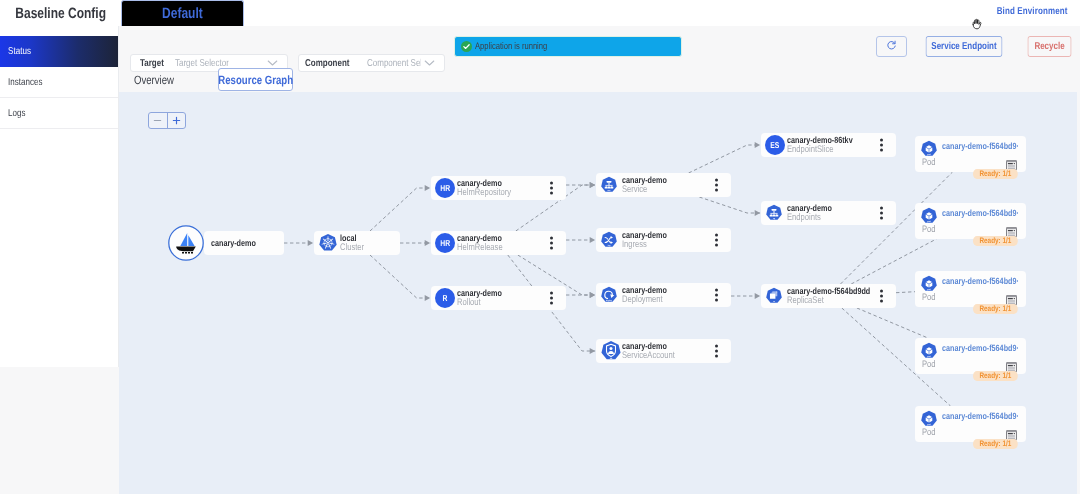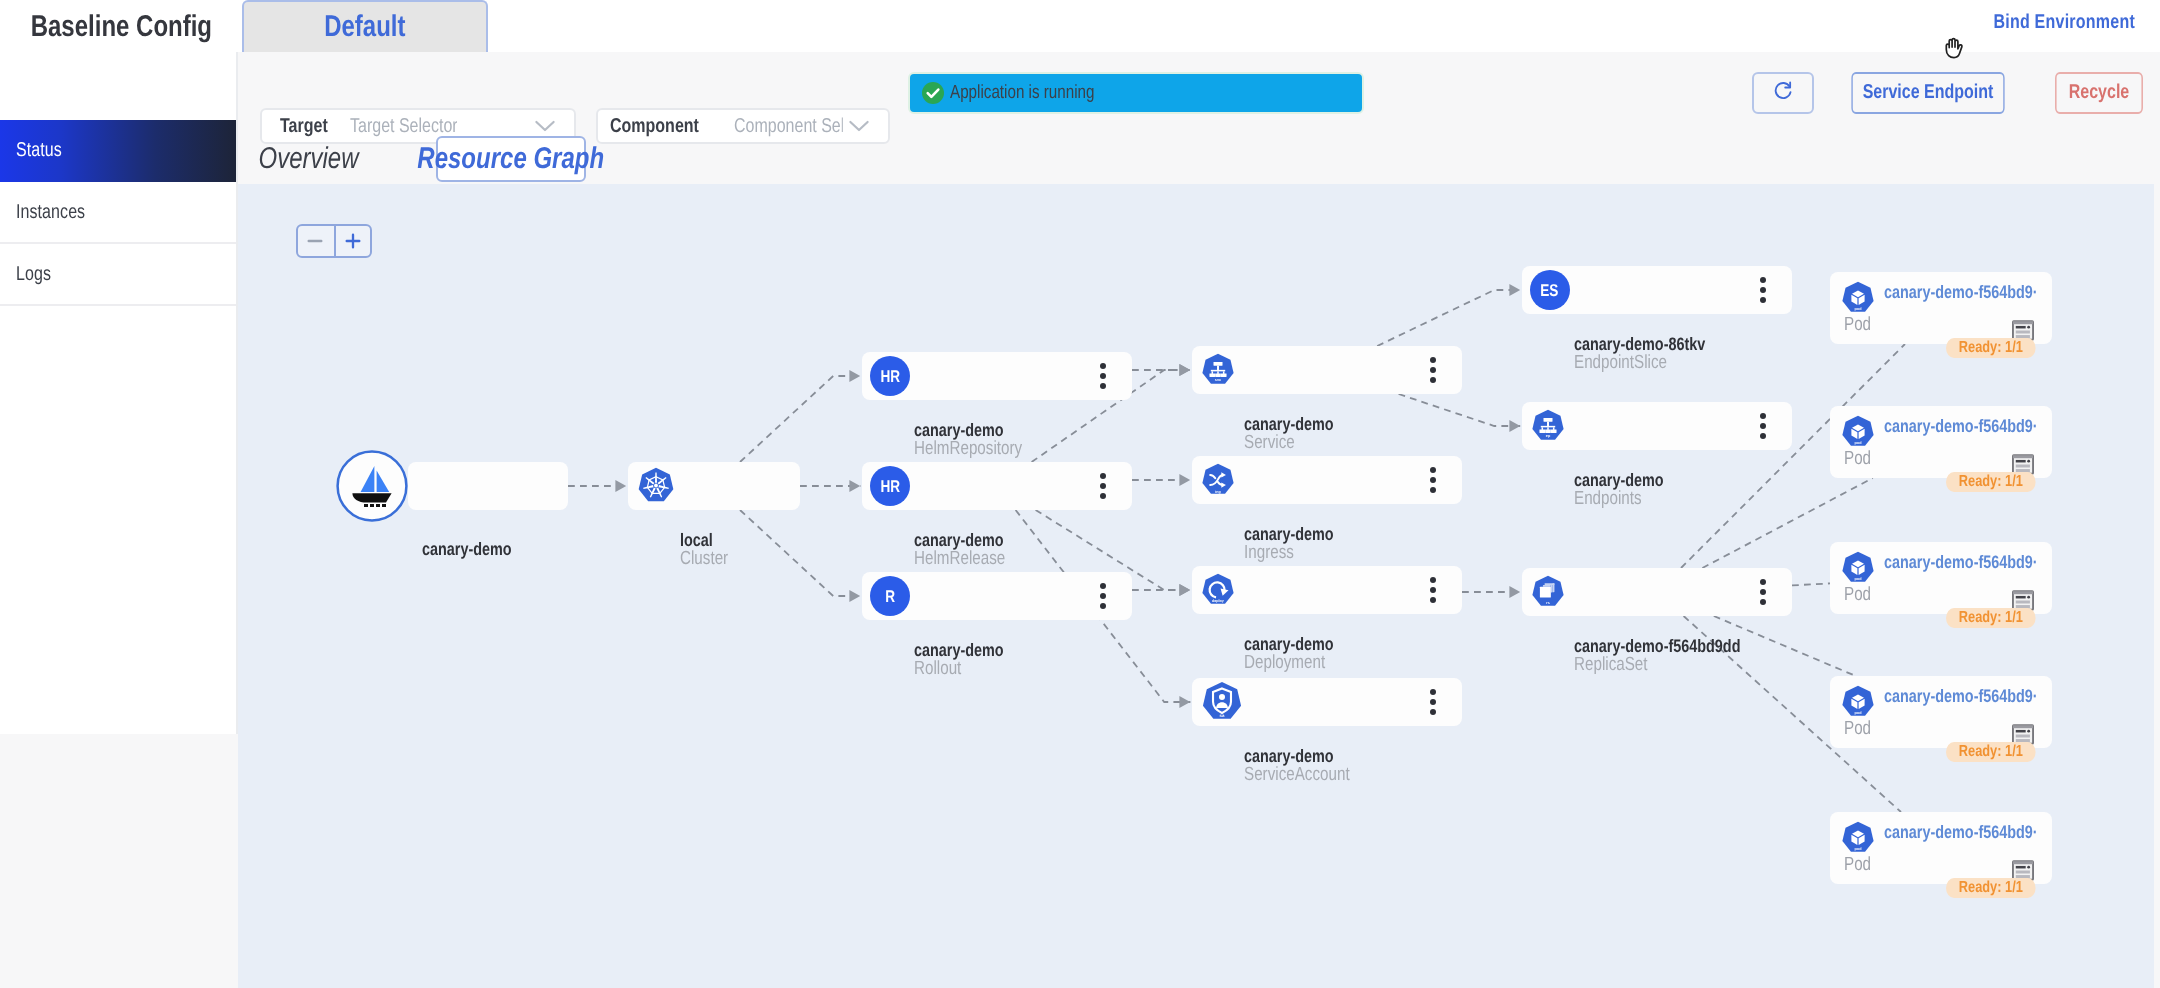--- a/index.html
+++ b/index.html
@@ -19,34 +19,34 @@
   .bind-env { transform-origin:right center !important; }
 
   
   .tabstrip { position:absolute; left:0; top:0; width:1080px; height:26px;
     background:#fff; display:flex; align-items:stretch; }
   .tabstrip .tab { display:flex; align-items:center; justify-content:center; font-size:15px; }
   .tab-baseline { width:121px; color:#35373e; font-weight:700; font-size:10px; letter-spacing:0px; }
   
   .tab-default { width:123px; color:#3f6ad8; font-weight:700; font-size:10.5px;
     border:1px solid #aabde9; border-bottom:none;
-    border-top-left-radius:3px; border-top-right-radius:3px; background:#e5e5e5; }
+    border-top-left-radius:3px; border-top-right-radius:3px; background:#000000; }
   .bind-env { position:absolute; right:12px; top:5.5px; font-size:10px;
     color:#3f6ad8; font-weight:700; cursor:pointer; letter-spacing:.15px; }
 
   
   .body { position:absolute; left:0; top:26px; width:1080px; height:468px; background:#f7f7f8; }
 
   .sidebar { position:absolute; left:0; top:0; width:119px; height:341px;
     background:#fff; border-right:1px solid #eaecef; padding-top:10px; }
   .side-item { height:31px; display:flex; align-items:center; padding-left:8px;
     font-size:10px; color:#3c4049; border-bottom:1px solid #ededf0; cursor:pointer; letter-spacing:.05px; }
   .side-item.active { color:#fff;
     background:linear-gradient(90deg,#1b37e8 0%,#1c37c8 26%,#1c2c6b 66%,#1d2438 100%);
-    border-bottom:none;margin-top:24px; }
+    border-bottom:none; }
 
   .content { position:absolute; left:119px; top:0; right:0; bottom:0; }
 
   
   .sel { position:absolute; top:28px; height:18px; background:#fff; border:1px solid #e6e8ec;
     border-radius:3px; display:flex; align-items:center; cursor:pointer; }
   .sel .lbl { font-size:10px; color:#3c4049; font-weight:700; white-space:nowrap; }
   .sel .ph { font-size:10px; color:#abb1ba; white-space:nowrap; overflow:hidden; }
   .sel .chev { position:absolute; top:50%; transform:translateY(-50%); line-height:0; }
   #sel-target { left:10.5px; width:158px; }
@@ -67,42 +67,42 @@
   .btn { position:absolute; top:10px; height:21px; border-radius:3px; background:#f7f7f8;
     display:flex; align-items:center; justify-content:center;
     font-size:10px; font-weight:700; cursor:pointer; white-space:nowrap; }
   #btn-refresh { left:756.5px; width:31px; border:1px solid #b5c5e9; color:#3f6ad8; }
   #btn-endpoint { left:796.5px; width:96px; border:1px solid #8aa6e1; color:#3f6ad8; }
   #btn-recycle { left:902.5px; width:55px; border:1px solid #e9aeab; color:#d8726e; }
 
   
   .inner-tabs { position:absolute; left:10px; top:42px; height:23px; display:flex; }
   .itab { height:23px; display:flex; align-items:center; justify-content:center;
-    font-size:15px; color:#3c4049; cursor:pointer; width:51px; white-space:nowrap;font-style:italic; }
+    font-size:12px; color:#3c4049; cursor:pointer; width:51px; white-space:nowrap; }
   .itab span { white-space:nowrap; }
   .itab.active { color:#3f6ad8; font-weight:700; border:1px solid #9fb4e5;
     border-radius:3px; background:#fff; width:75px;margin-left:38px; }
 
   
   .canvas { position:absolute; left:0; top:66px; width:958px; height:402px;
     background:#e8eef7; overflow:hidden; }
 
   .zoomctl { position:absolute; left:29px; top:20px; width:38px; height:17px;
     display:flex; border:1px solid #8ea6dd; border-radius:3px; overflow:hidden; background:#eef2f9; }
   .zoomctl .zb { flex:1; display:flex; align-items:center; justify-content:center;
     cursor:pointer; font-size:11px; line-height:1; }
   .zoomctl .zb.minus { color:#9aa3b2; }
   .zoomctl .zb.plus { color:#3f6ad8; font-weight:700; }
   .zoomctl .sep { flex:0 0 1px; background:#8ea6dd; }
 
   svg.edges { position:absolute; left:0; top:0; width:958px; height:402px; pointer-events:none; }
 
   .node { position:absolute; background:#fdfdfd; border-radius:4px; }
   .nd-ic { position:absolute; left:4px; top:50%; transform:translateY(-50%); line-height:0; }
-  .nd-txt { position:absolute; left:26px; top:50%; transform:translateY(-49%);margin-top:32px; }
+  .nd-txt { position:absolute; left:26px; top:50%; transform:translateY(-49%); }
   .nd-title { font-size:9px; font-weight:700; color:#303238;
     line-height:9px; white-space:nowrap; }
   .nd-sub { font-size:9.5px; color:#a7abb2; line-height:9.5px; white-space:nowrap; }
   .kebab { position:absolute; right:13px; top:50%; transform:translateY(-50%);
      width:3px; height:13px; cursor:pointer; }
   .kebab i { display:block; width:3px; height:3px; border-radius:50%; background:#2e3037; margin-bottom:2px; }
   .kebab i:last-child { margin-bottom:0; }
 
   .badge-circ { position:absolute; left:4px; top:50%; transform:translateY(-50%);
     width:20px; height:20px; border-radius:50%; background:#2b5ce8; color:#fff;

